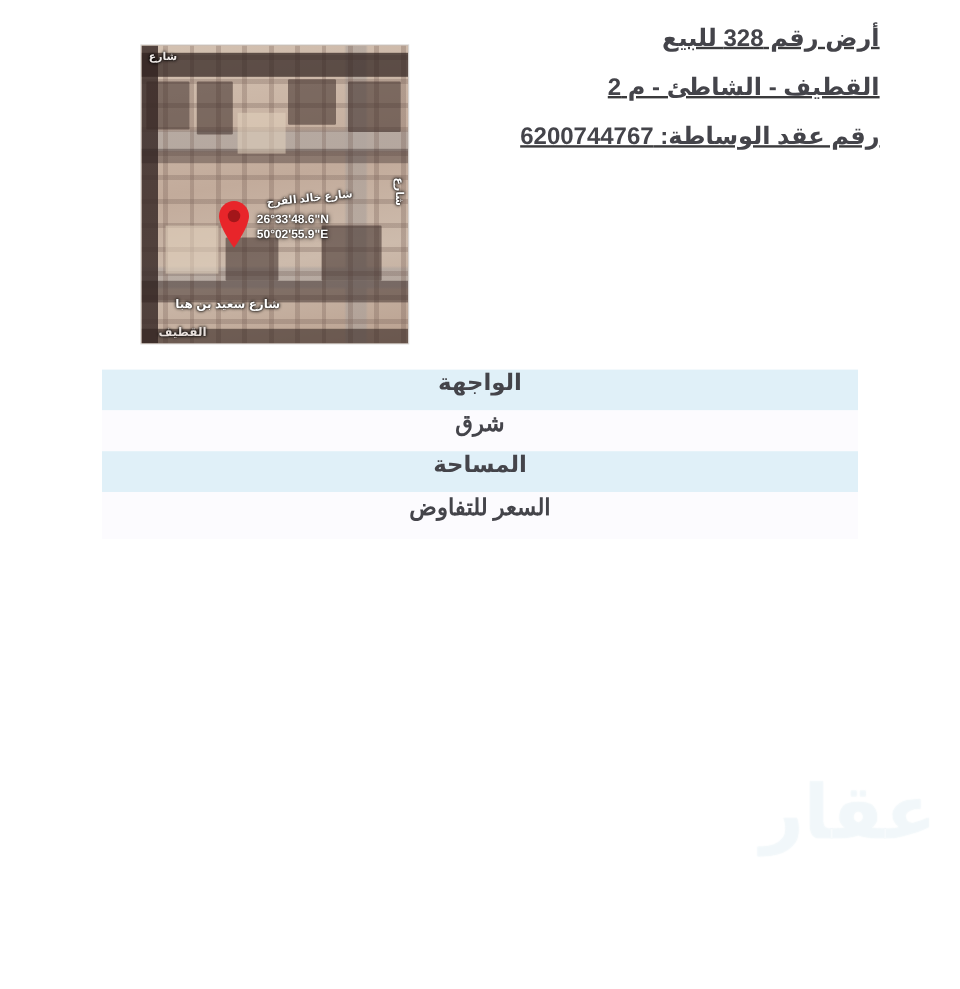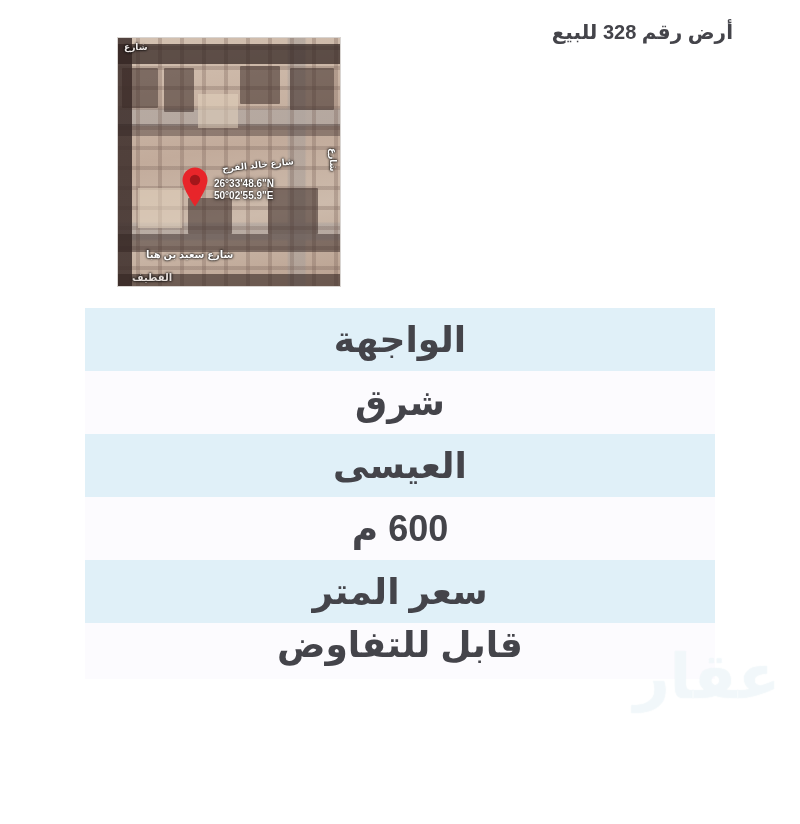--- a/index.html
+++ b/index.html
@@ -139,20 +139,21 @@
   }
 
   
   #listing-header {
     position: absolute;
     right: 67px;
     top: 22px;
     width: 400px;
     text-align: right;
     direction: rtl;
+    text-decoration: underline;
   }
   .header-line {
     font-size: 20px;
     font-weight: bold;
     color: #44444a;
     line-height: 1;
     margin-bottom: 21px;
     white-space: nowrap;
     letter-spacing: 0px;
   }
@@ -178,28 +179,28 @@
     margin-bottom: 14px;
   }
   #price-banner-value {
     font-size: 30px;
     font-weight: bold;
     display: block;
     direction: ltr;
   }
   .detail-row {
     text-align: center;
-    font-size: 36px;
+    font-size: 19px;
     font-weight: bold;
     color: #44444a;
     line-height: 1;
-    padding: 14px 0 13px;
+    padding: 2px 0 13px;
   }
   .detail-row.label-row { background: #e0f0f8; }
-  .detail-row.value-row { background: #fcfbfe; }
+  .detail-row.value-row { background: #fcfbfe; font-family: Liberation Serif, serif; }
   .detail-row.value-row.extra { padding-bottom: 6px; }
   .detail-row.value-row.sub { padding-top: 4px; padding-bottom: 16px; }
 
   
   #watermark {
     position: absolute;
     right: 20px;
     top: 640px;
     font-size: 62px;
     font-weight: bold;
@@ -244,27 +245,27 @@
     </div>
 
     <svg id="map-pin" viewBox="0 0 30 42" xmlns="http://www.w3.org/2000/svg">
       <path d="M15 1.5C8.1 1.5 2.5 7.1 2.5 14c0 9.2 12.5 26.5 12.5 26.5S27.5 23.2 27.5 14C27.5 7.1 21.9 1.5 15 1.5z" fill="#e8252a"></path>
       <circle cx="15" cy="14" r="5.2" fill="#a3161a"></circle>
     </svg>
   </div>
 
   <div id="listing-header">
     <div class="header-line">أرض رقم 328 للبيع</div>
+    <div class="header-line">القطيف - الشاطئ - م 2</div>
+    <div class="header-line">رقم عقد الوساطة: 6200744767</div>
   </div>
 </div>
 
 <div id="details-table">
 
 
   <div class="detail-row label-row">الواجهة</div>
   <div class="detail-row value-row">شرق</div>
-  <div class="detail-row label-row">العيسى</div>
-  <div class="detail-row value-row">600 م</div>
-  <div class="detail-row label-row">سعر المتر</div>
-  <div class="detail-row value-row sub">قابل للتفاوض</div>
+  <div class="detail-row label-row">المساحة</div>
+  <div class="detail-row value-row sub">السعر للتفاوض</div>
 </div>
 
 <div id="watermark">عقار</div>
 
 </body></html>

